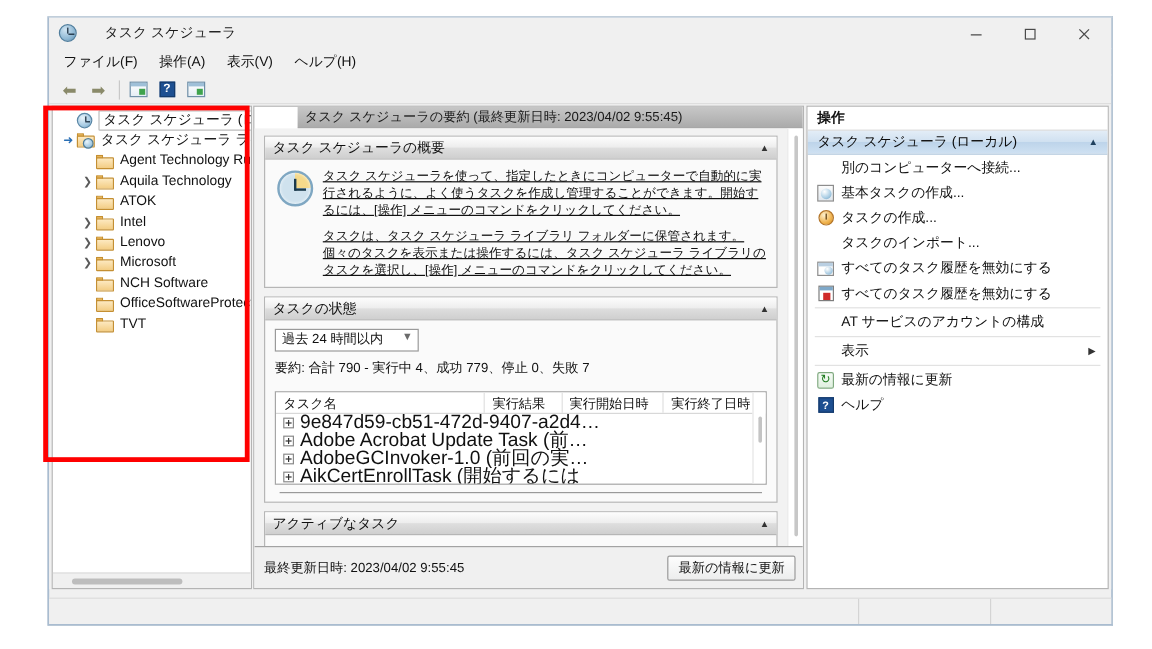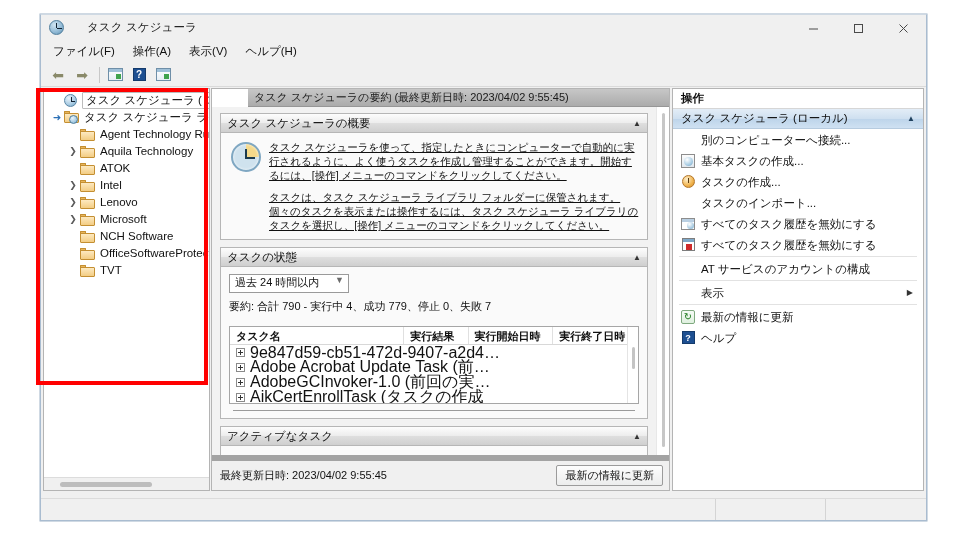--- a/index.html
+++ b/index.html
@@ -289,21 +289,20 @@
   .combo .cv { color: #6b6b6b; font-size: 9px; }
   .summary-line { font-size: 11px; color: #111; margin-bottom: 12px; }
 
   .grid {
     border: 1px solid #a6a6a6; background: #fff;
     height: 78px; position: relative; overflow: hidden;
   }
   .grid-head {
     display: flex; height: 18px; border-bottom: 1px solid #d8d8d8;
     background: #fff;
-    font-weight: bold;
   }
   .gh {
     font-size: 11px; color: #111; padding: 2px 4px 0 6px;
     border-right: 1px solid #e0e0e0;
     white-space: nowrap; overflow: hidden;
   }
   .grow {
     display: flex; align-items: center;
     height: 15px; font-size: 16px; color: #111;
     padding-left: 6px; white-space: nowrap;
@@ -326,21 +325,21 @@
     position: absolute; left: 4px; top: 20px; width: 3px; height: 22px; background: #c4c4c4; border-radius: 2px;
   }
   .mini-rule {
     height: 1px; background: #9a9a9a; margin: 6px 4px 0 4px;
   }
 
   .cp-footer {
     position: absolute; left: 0; right: 0; bottom: 0;
     height: 35px;
     background: #f0f0f0;
-    border-top: 6px solid #a3a3a3;
+    border-top: 1px solid #a3a3a3;
     display: flex; align-items: center; justify-content: space-between;
     padding: 0 6px 0 8px;
   }
   .footer-text { font-size: 11px; color: #111; }
   .btn {
     height: 21px; min-width: 92px;
     border: 1px solid #9b9b9b; border-radius: 2px;
     background: linear-gradient(#fdfdfd, #eceded);
     font-size: 11px; color: #111;
     display: flex; align-items: center; justify-content: center;
@@ -695,21 +694,21 @@
                 <div class="grow">
                   <span class="plusbox"></span>
                   <span>Adobe Acrobat Update Task (前…</span>
                 </div>
                 <div class="grow">
                   <span class="plusbox"></span>
                   <span>AdobeGCInvoker-1.0 (前回の実…</span>
                 </div>
                 <div class="grow">
                   <span class="plusbox"></span>
-                  <span>AikCertEnrollTask (タスクの作成</span>
+                  <span>AikCertEnrollTask (開始するには</span>
                 </div>
                 <div class="grid-vscroll">
                   <div class="t"></div>
                 </div>
               </div>
               <div class="mini-rule"></div>
             </div>
           </div>
 
           <div class="section">

